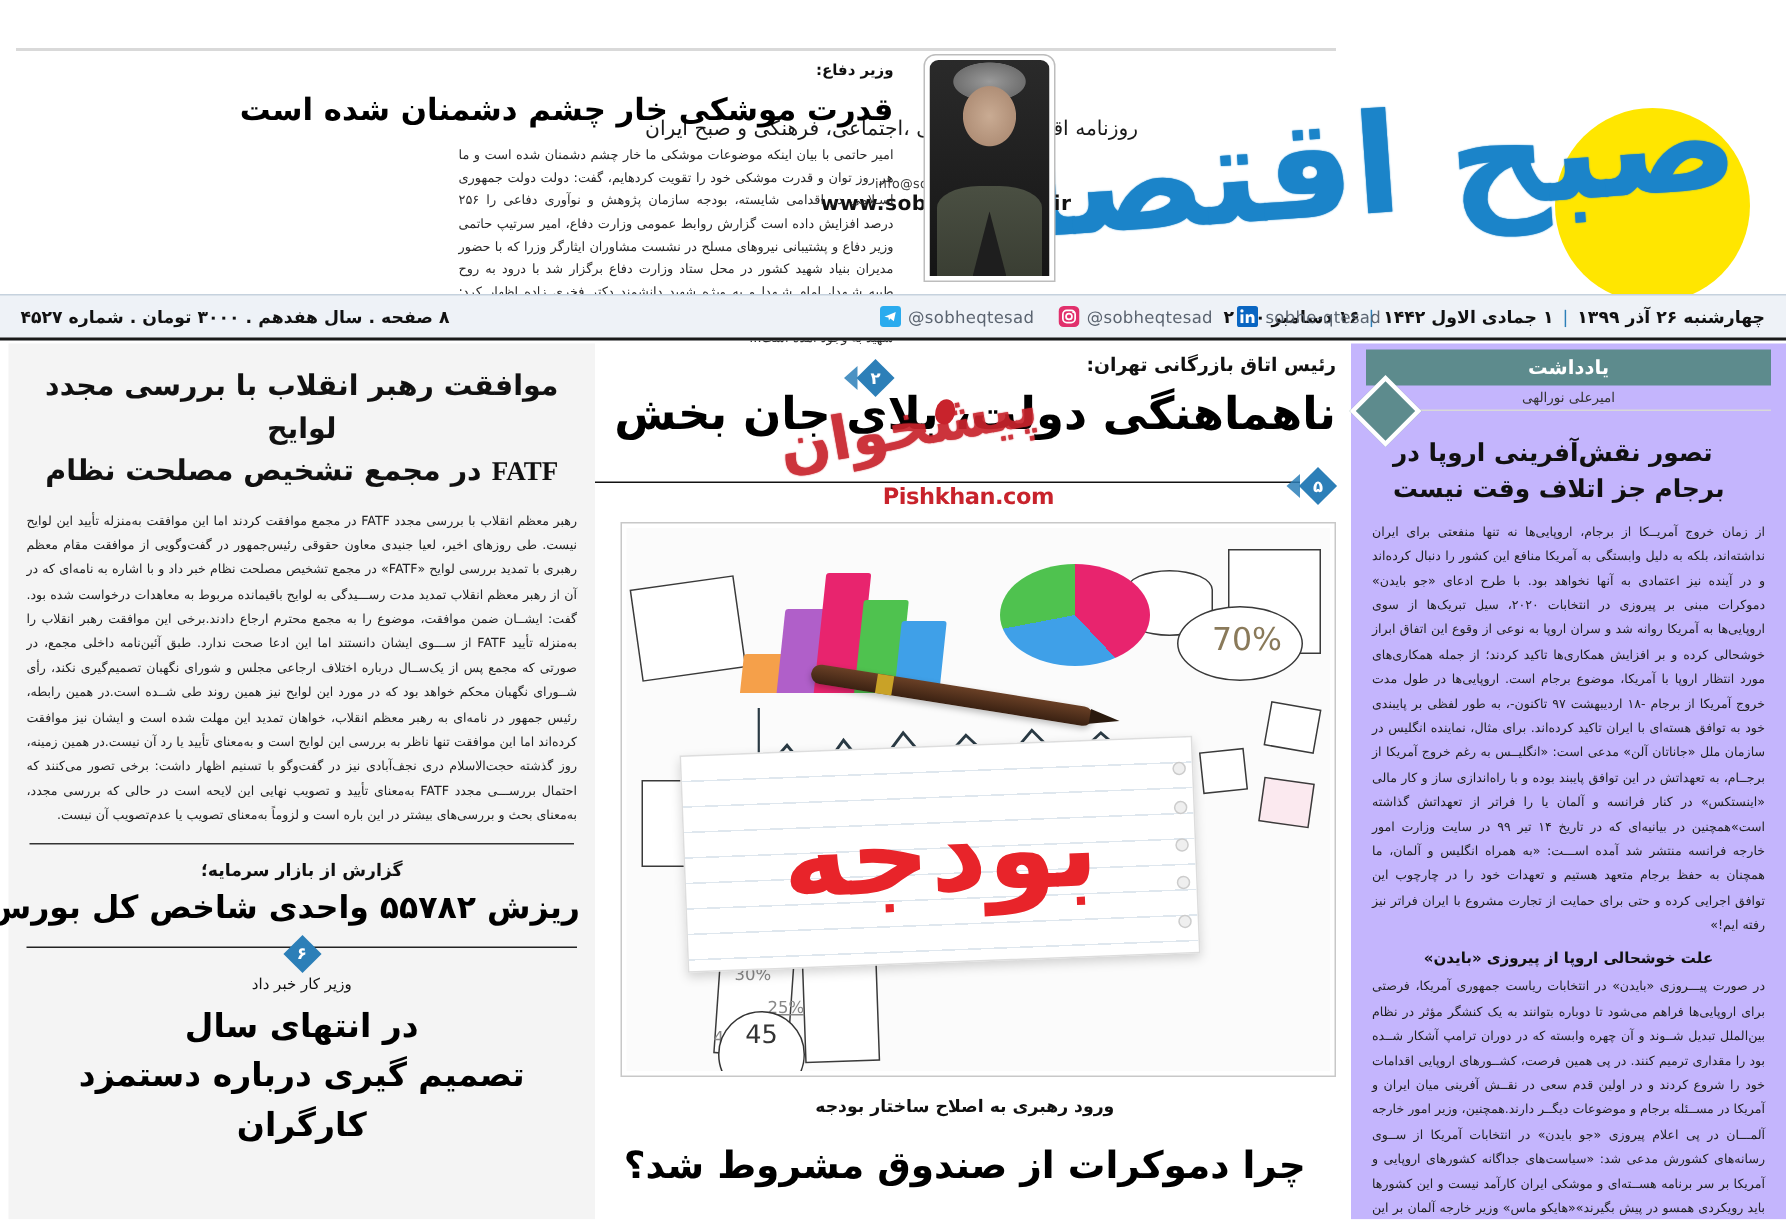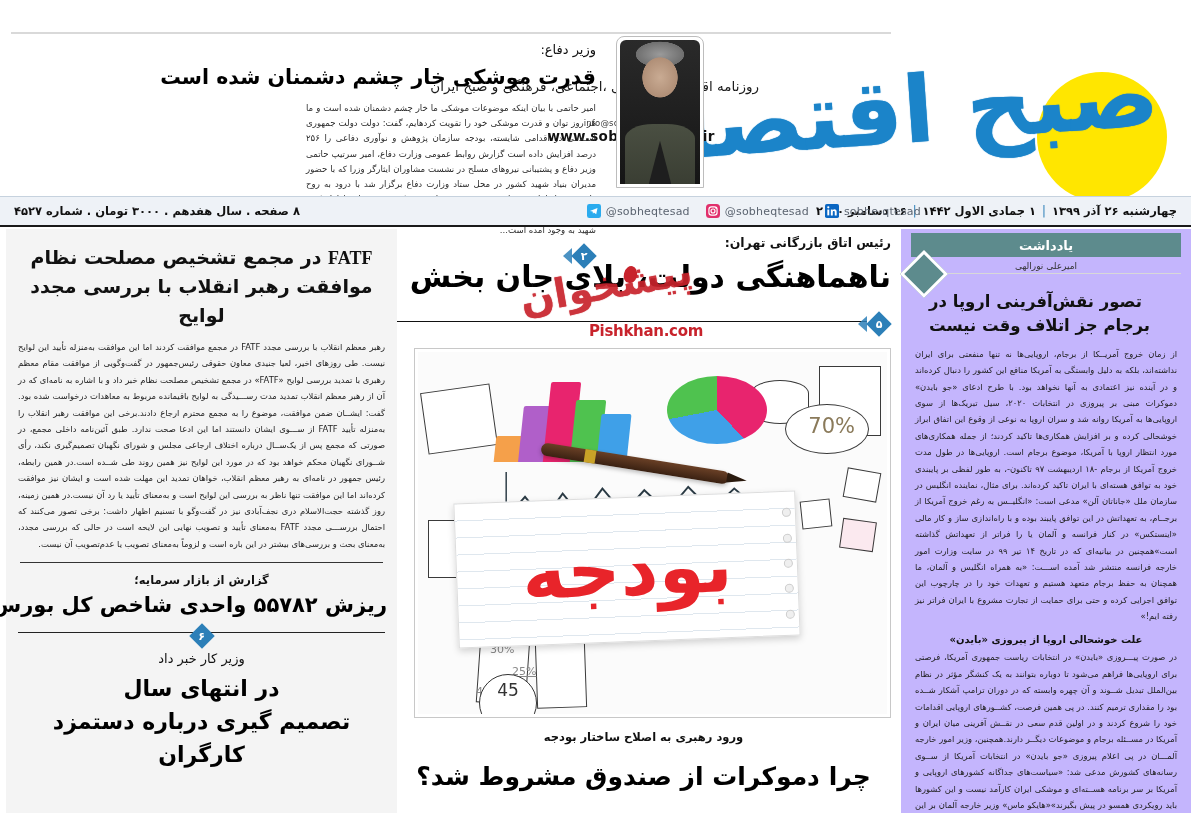--- a/index.html
+++ b/index.html
@@ -105,21 +105,21 @@
   }
 
   
   .hdr-article {
     position: absolute;
     top: 42px; right: 595px;
     width: 290px;
     text-align: right;
   }
   .hdr-kicker {
-    font-size: 13px; font-weight: normal; color: #111;
+    font-size: 10px; font-weight: bold; color: #111;
     margin-bottom: 7px;
   }
   .hdr-title {
     font-size: 20.5px; font-weight: bold; color: #000;
     line-height: 1.35;
     margin-bottom: 9px;
     white-space: nowrap;
   }
   .hdr-body {
     font-size: 8.6px; line-height: 1.78; color: #2a2a2a;
@@ -416,21 +416,21 @@
     display: flex; align-items: center; margin: 8px 2px 0;
     position: relative; height: 14px;
   }
   .lc-rule { flex: 1; height: 1px; background: #222; }
   .lc-pagemark {
     position: absolute; left: 50%; transform: translateX(-50%);
     top: -7px;
   }
   .lc-kicker2 {
     text-align: center;
-    font-size: 13px; color: #111; padding-top: 12px;
+    font-size: 10px; color: #111; padding-top: 12px;
   }
   .lc-title3 {
     text-align: center;
     font-size: 22px; font-weight: bold; color: #000;
     line-height: 1.5;
     padding-top: 6px;
   }
 
   
   .watermark {
@@ -618,25 +618,25 @@
           <div class="ph-circle-45">45</div>
         </div>
       </div>
 
       <div class="photo-caption">ورود رهبری به اصلاح ساختار بودجه</div>
       <div class="center-bottom-title">چرا دموکرات از صندوق مشروط شد؟</div>
     </div>
 
     <div class="left-col">
       <div class="lc-title">
+        <div>موافقت رهبر انقلاب با بررسی مجدد لوایح</div>
         <div>
           <span class="lat">FATF</span>
           <span>در مجمع تشخیص مصلحت نظام</span>
         </div>
-        <div>موافقت رهبر انقلاب با بررسی مجدد لوایح</div>
       </div>
       <div class="lc-body">رهبر معظم انقلاب با بررسی مجدد FATF در مجمع موافقت کردند اما این موافقت به‌منزله تأیید این لوایح نیست. طی روزهای اخیر، لعیا جنیدی معاون حقوقی رئیس‌جمهور در گفت‌وگویی از موافقت مقام معظم رهبری با تمدید بررسی لوایح «FATF» در مجمع تشخیص مصلحت نظام خبر داد و با اشاره به نامه‌ای که در آن از رهبر معظم انقلاب تمدید مدت رســـیدگی به لوایح باقیمانده مربوط به معاهدات درخواست شده بود. گفت: ایشــان ضمن موافقت، موضوع را به مجمع محترم ارجاع دادند.برخی این موافقت رهبر انقلاب را به‌منزله تأیید FATF از ســـوی ایشان دانستند اما این ادعا صحت ندارد. طبق آئین‌نامه داخلی مجمع، در صورتی که مجمع پس از یک‌ســال درباره اختلاف ارجاعی مجلس و شورای نگهبان تصمیم‌گیری نکند، رأی شــورای نگهبان محکم خواهد بود که در مورد این لوایح نیز همین روند طی شــده است.در همین رابطه، رئیس جمهور در نامه‌ای به رهبر معظم انقلاب، خواهان تمدید این مهلت شده است و ایشان نیز موافقت کرده‌اند اما این موافقت تنها ناظر به بررسی این لوایح است و به‌معنای تأیید یا رد آن نیست.در همین زمینه، روز گذشته حجت‌الاسلام دری نجف‌آبادی نیز در گفت‌وگو با تسنیم اظهار داشت: برخی تصور می‌کنند که احتمال بررســـی مجدد FATF به‌معنای تأیید و تصویب نهایی این لایحه است در حالی که بررسی مجدد، به‌معنای بحث و بررسی‌های بیشتر در این باره است و لزوماً به‌معنای تصویب یا عدم‌تصویب آن نیست.</div>
 
       <div class="lc-hr"></div>
 
       <div class="lc-kicker">گزارش از بازار سرمایه؛</div>
       <div class="lc-title2">ریزش ۵۵۷۸۲ واحدی شاخص کل بورس</div>
 
       <div class="lc-rule-row">
         <div class="lc-rule"></div>

